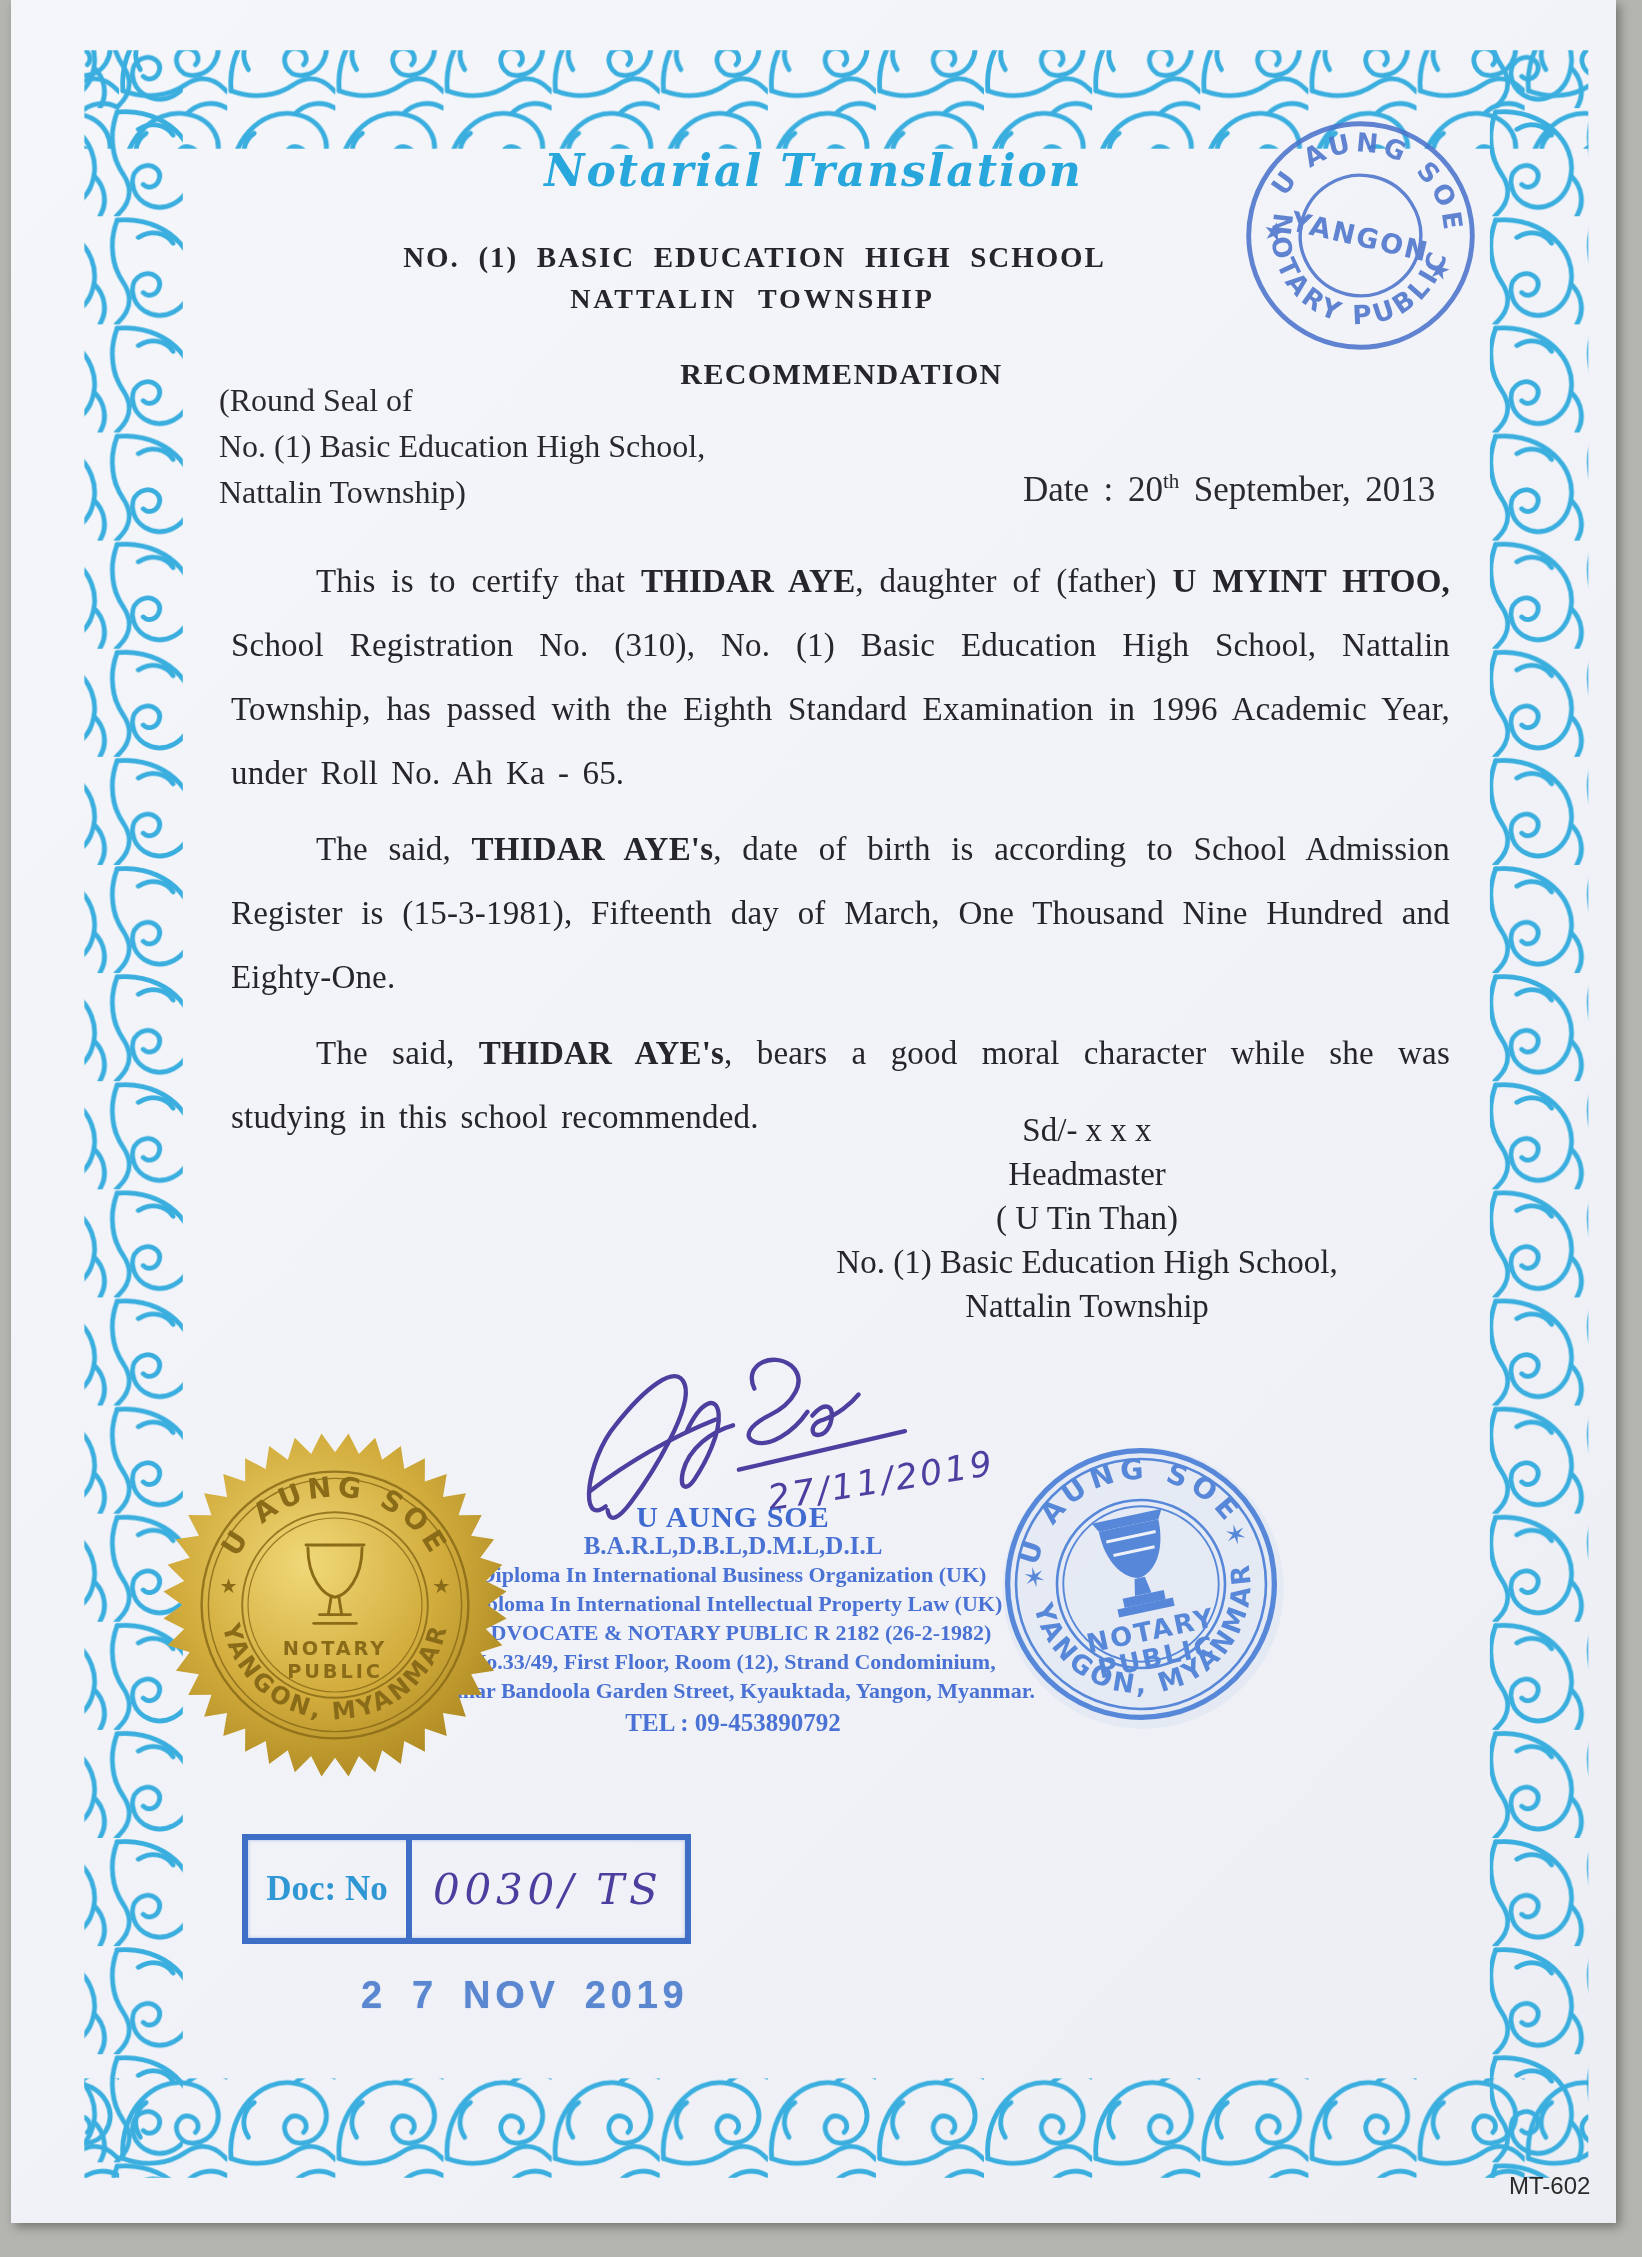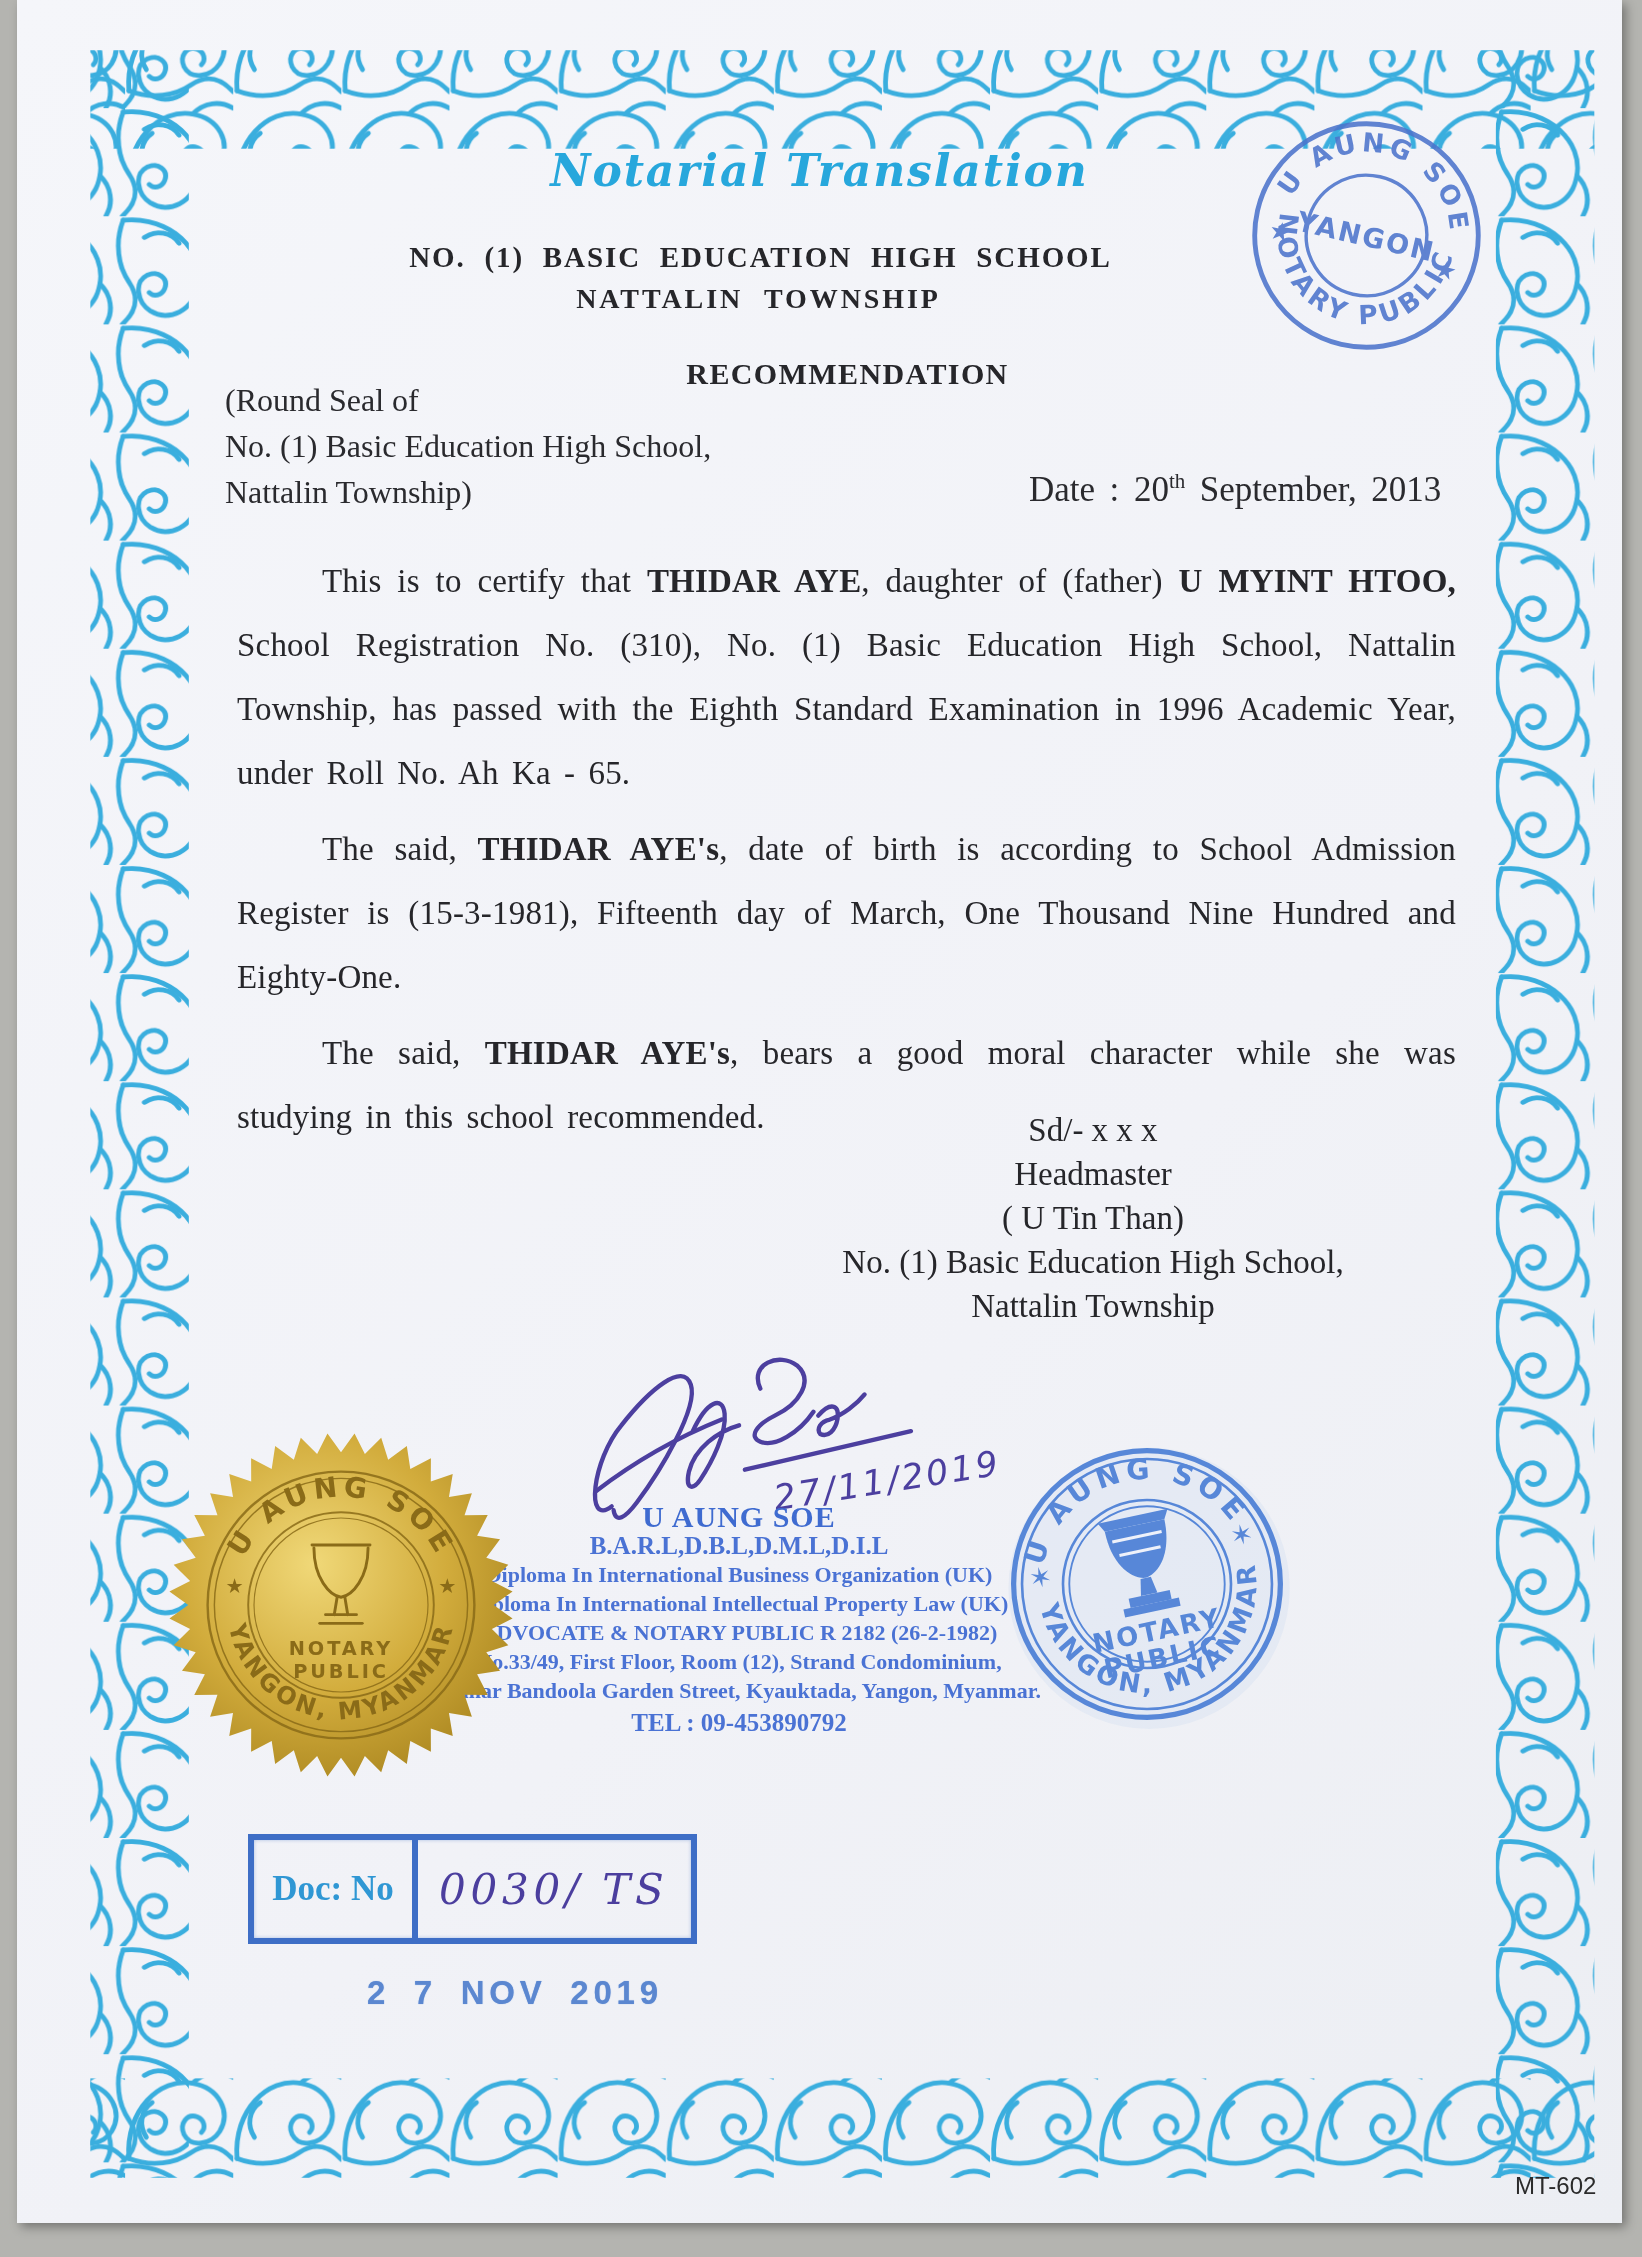--- a/index.html
+++ b/index.html
@@ -2,21 +2,21 @@
 <html><head>
 <meta charset="utf-8">
 <style>
   html,body{margin:0;padding:0;}
   body{
     background:#b4b4b0;
     width:1642px;height:2257px;position:relative;overflow:hidden;
     font-family:"Liberation Serif", serif;
   }
   #paper{
-    position:absolute;left:17px;top:0;width:1605px;height:2223px;
+    position:absolute;left:11px;top:0;width:1605px;height:2223px;
     background:linear-gradient(135deg,#f5f6fa 0%,#f1f2f7 60%,#eceef3 100%);
     box-shadow:3.9px 3.9px 9.7px rgba(0,0,0,.35);
   }
   .abs{position:absolute;}
   
   .title-script{
     left:0;top:145px;width:1605px;text-align:center;
     font-family:"DejaVu Serif", serif;font-style:italic;font-weight:bold;
     font-size:44px;color:#27a7dc;letter-spacing:1.9px;
   }
@@ -50,21 +50,21 @@
   .doc-box{left:231px;top:1834px;width:437px;height:98px;
     border:6.8px solid #3e6ec6;display:flex;box-shadow:inset 0 0 3.9px rgba(62,110,198,.4);}
   .doc-box .label-cell{width:158px;border-right:6.8px solid #3e6ec6;
     display:flex;align-items:center;justify-content:center;
     font-weight:bold;font-size:35px;color:#2f97d4;}
   .doc-box .value-cell{flex:1;display:flex;align-items:center;padding-left:21px;
     font-family:"DejaVu Serif", serif;font-style:italic;
     font-size:42px;color:#4b3e9e;letter-spacing:4.8px;border-radius:8px;}
   .received-stamp{left:350px;top:1974px;
     font-family:"Liberation Sans", sans-serif;font-weight:bold;
-    font-size:33px;color:#5b87d0;letter-spacing:4.8px;word-spacing:9.7px;
+    font-size:38px;color:#5b87d0;letter-spacing:4.8px;word-spacing:9.7px;
     text-shadow:0 0 1px #7ea3dd;}
   .mt-code{left:1498px;top:2172px;font-family:"Liberation Sans", sans-serif;
     font-size:24px;color:#2b2b2b;}
   
   .stamp-svg{position:absolute;}
   svg text{font-family:"DejaVu Sans", sans-serif;}
 </style>
 </head>
 <body>
 

